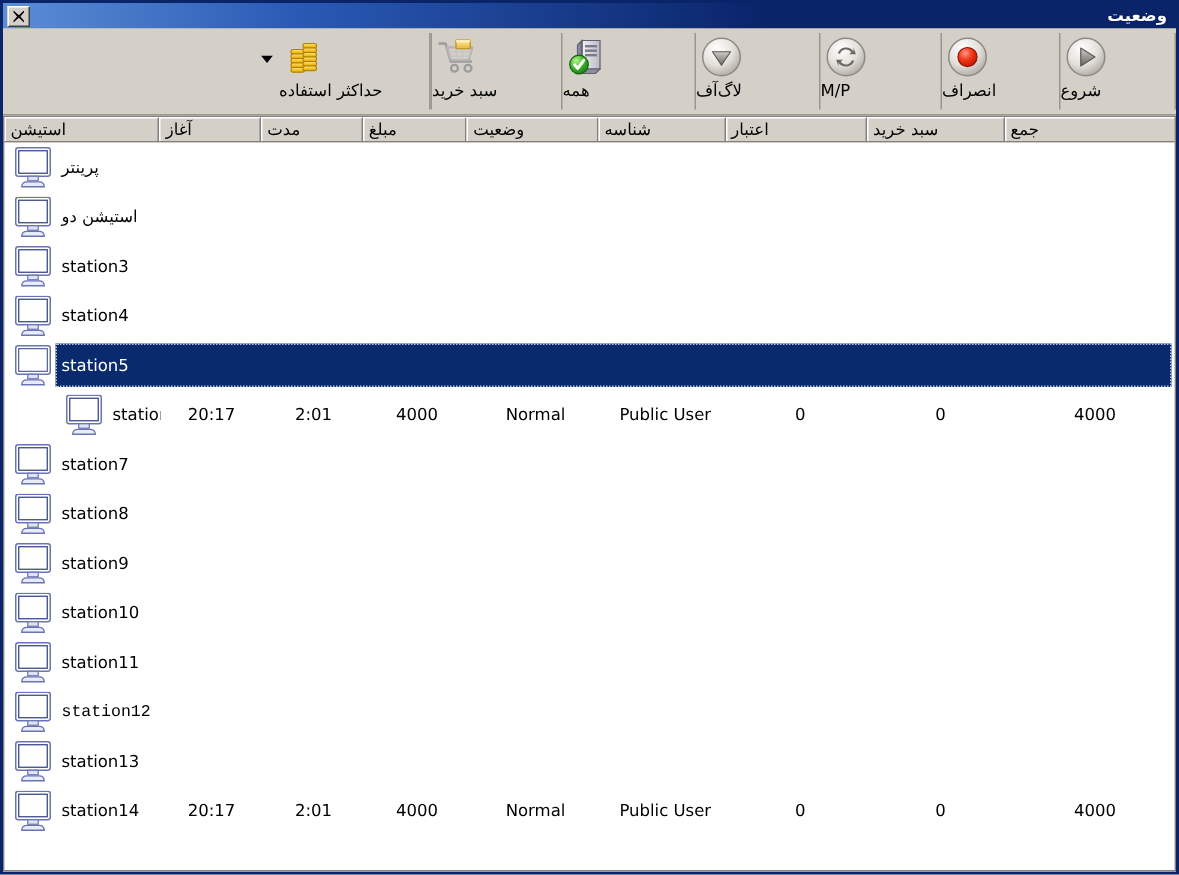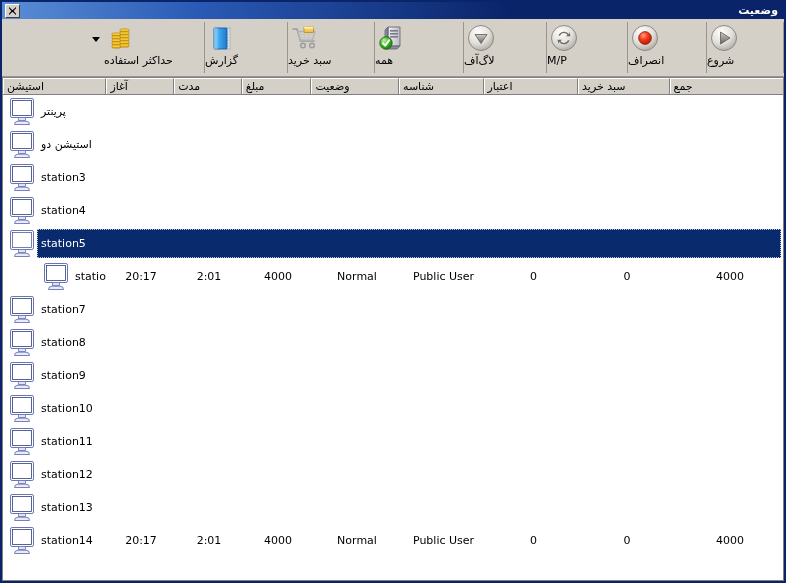--- a/index.html
+++ b/index.html
@@ -378,38 +378,20 @@
           <circle cx="13" cy="21.5" r="2.3" fill="none" stroke="#9b9b9b" stroke-width="1.5"></circle>
           <circle cx="22" cy="21.5" r="2.3" fill="none" stroke="#9b9b9b" stroke-width="1.5"></circle>
           <rect x="14" y="2.5" width="9.5" height="6" rx="0.6" fill="url(#gBox)" stroke="#b98c14" stroke-width="0.8"></rect>
           <rect x="14" y="2.5" width="9.5" height="1.8" fill="#fff3cb" opacity="0.8"></rect>
         </svg>
       </div>
       <div class="tb-label">سبد خرید</div>
     </div>
     <div class="tb-sep"></div>
 
-    <div class="tb-item" style="width:82px">
-      <div class="tb-icon">
-        <svg width="28" height="28" viewBox="0 0 28 28">
-          <defs>
-            <linearGradient id="gBook" x1="0" y1="0" x2="1" y2="0">
-              <stop offset="0%" stop-color="#8fd0f7"></stop>
-              <stop offset="45%" stop-color="#3aa2ee"></stop>
-              <stop offset="100%" stop-color="#1f79c9"></stop>
-            </linearGradient>
-          </defs>
-          <rect x="18" y="4" width="4" height="21" fill="#dfe8ef" stroke="#98a6b2" stroke-width="0.7"></rect>
-          <path d="M19 5.2 L21.4 5.2 M19 8 L21.4 8 M19 10.8 L21.4 10.8 M19 13.6 L21.4 13.6 M19 16.4 L21.4 16.4 M19 19.2 L21.4 19.2 M19 22 L21.4 22" stroke="#b4c0ca" stroke-width="0.7"></path>
-          <rect x="6" y="4" width="13" height="21" rx="0.8" fill="url(#gBook)" stroke="#1a5e9e" stroke-width="0.9"></rect>
-          <rect x="6" y="4" width="3.4" height="21" fill="#7cc6f5" opacity="0.75"></rect>
-        </svg>
-      </div>
-      <div class="tb-label">گزارش</div>
-    </div>
     <div class="tb-sep"></div>
 
     <div class="tb-item" style="width:100px">
       <div class="tb-icon">
         <svg width="30" height="28" viewBox="0 0 30 28">
           <defs>
             <linearGradient id="gCoin" x1="0" y1="0" x2="0" y2="1">
               <stop offset="0%" stop-color="#ffe478"></stop>
               <stop offset="55%" stop-color="#f5c425"></stop>
               <stop offset="100%" stop-color="#d79c06"></stop>
@@ -683,21 +665,21 @@
           <div class="cell" style="width: 68px; flex: 0 0 68px;"></div>
           <div class="cell" style="width: 68px; flex: 0 0 68px;"></div>
           <div class="cell" style="width: 70px; flex: 0 0 70px;"></div>
           <div class="cell" style="width: 88px; flex: 0 0 88px;"></div>
           <div class="cell" style="width: 85px; flex: 0 0 85px;"></div>
           <div class="cell" style="width: 95px; flex: 0 0 95px;"></div>
           <div class="cell" style="width: 92px; flex: 0 0 92px;"></div>
           <div class="cell" style="width: 114px; flex: 0 0 114px;"></div>
         </div>
         <div class="lv-row">
-          <div class="cell-station" style="width: 104px; flex: 0 0 104px;">
+          <div class="cell-station" style="width: 104px; flex: 0 0 104px; font-family: Liberation Mono, monospace;">
             <span class="mon-icon">
               <svg width="26" height="28" viewBox="0 0 26 28">
                 <rect x="1.5" y="0.5" width="23" height="19" rx="1.6" fill="url(#gCase)" stroke="#6a74b4" stroke-width="1"></rect>
                 <rect x="3.5" y="2.5" width="19" height="15" fill="url(#gScrOn)" stroke="#2b3f7d" stroke-width="0.8"></rect>
                 <rect x="9.5" y="19.5" width="7" height="3" fill="#dfe3f4" stroke="#6a74b4" stroke-width="0.8"></rect>
                 <path d="M5.5 26.5 Q5.5 23.2 9 23.2 L17 23.2 Q20.5 23.2 20.5 26.5 Z" fill="#e8ebf8" stroke="#6a74b4" stroke-width="0.9"></path>
               </svg>
             </span>
             <span class="st-name">station12</span>
           </div>

